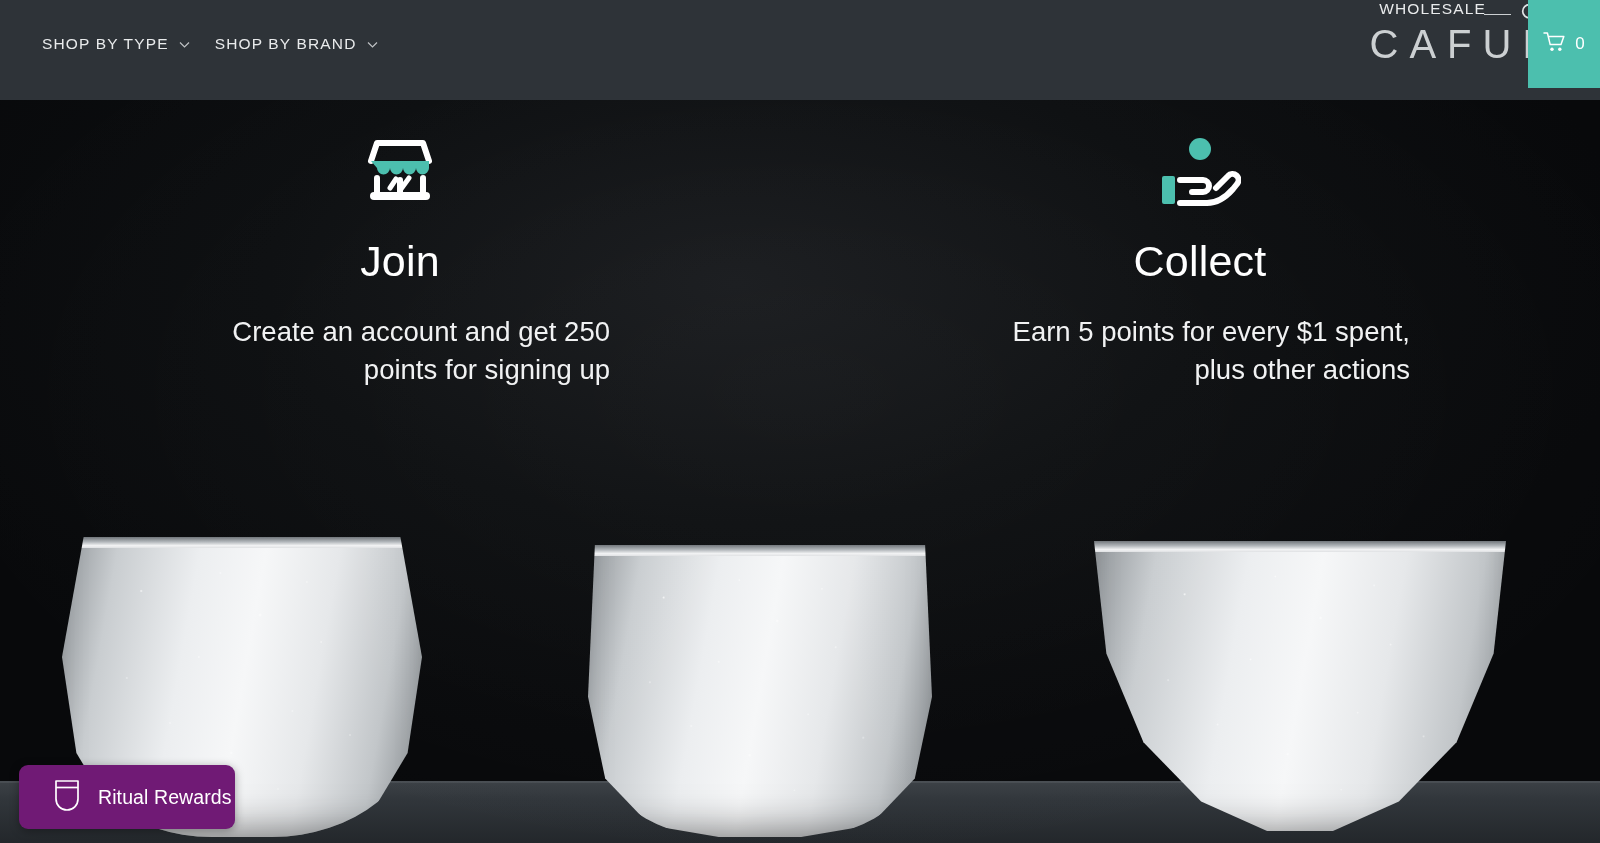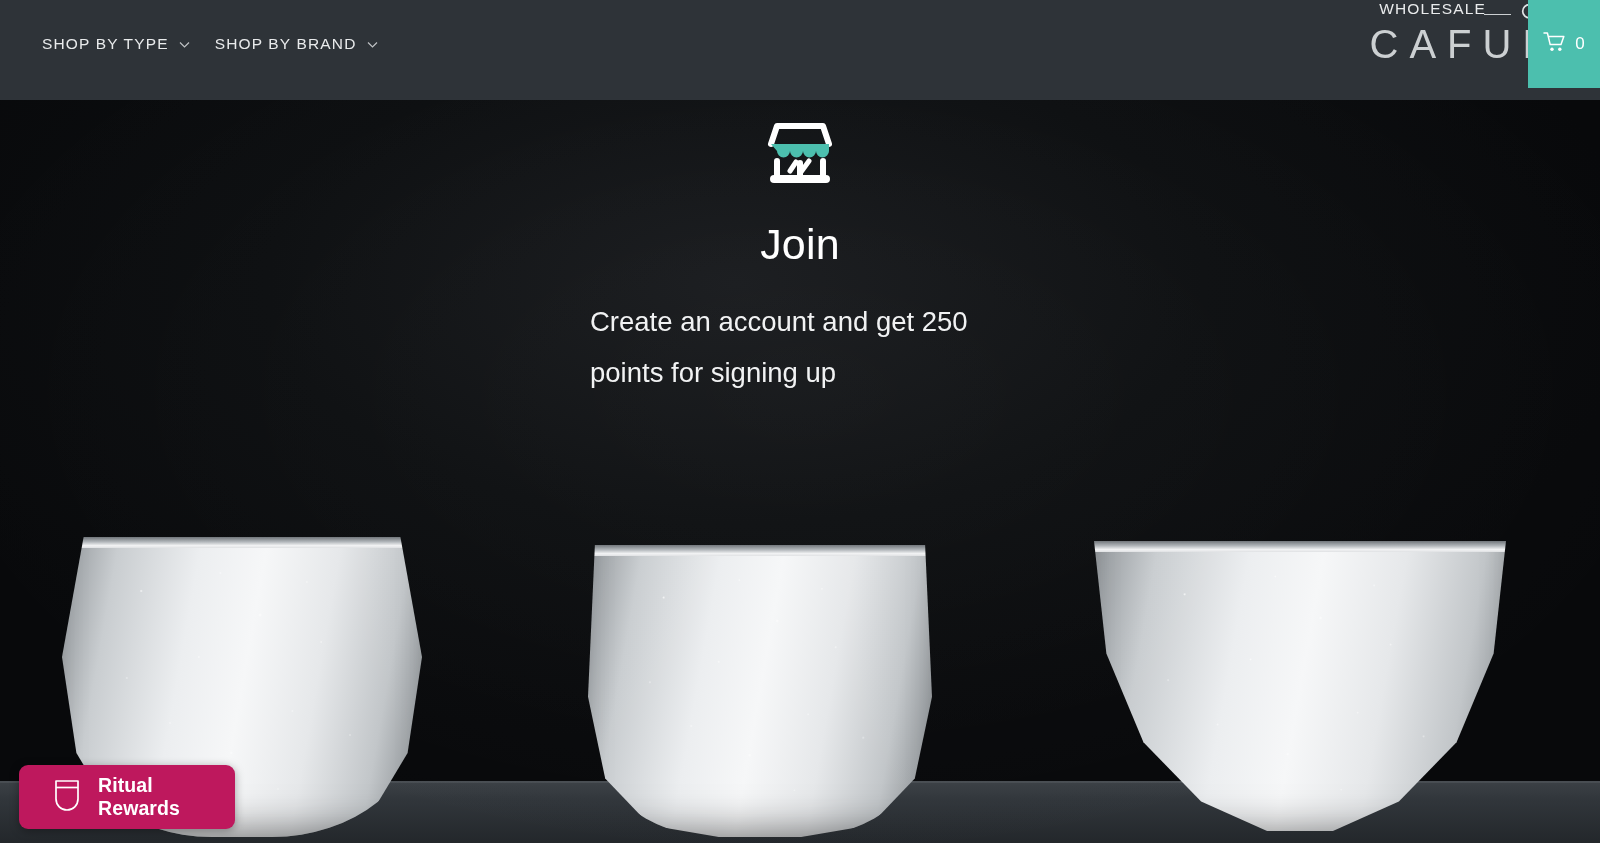--- a/index.html
+++ b/index.html
@@ -146,41 +146,41 @@
     clip-path: polygon(0 0,100% 0,97% 38%,88% 68%,74% 88%,58% 98%,42% 98%,26% 88%,12% 68%,3% 38%); }
 
   
   .cols {
     position:absolute; top:0; left:0; width:1600px; height:755px;
     display:flex; z-index:2;
   }
   .col {
     flex:1; display:flex; flex-direction:column; align-items:center;
     padding-top:113px;
+    margin-top:17px;
   }
   .col-icon { height:80px; display:flex; align-items:center; justify-content:center; }
   .col-title {
     margin-top:30px; color:#ffffff; font-size:43px; font-weight:400;
     letter-spacing:.2px; line-height:1;
   }
   .col-body {
     margin-top:30px; color:#f1f2f3; font-size:27.5px; font-weight:400;
-    line-height:51px; text-align:left; max-width:420px;
+    line-height:38px; text-align:right; max-width:420px;
   }
 
   
   .rewards-btn {
     position:absolute; left:19px; bottom:14px;
     width:216px; height:64px; border-radius:9px;
-    background:#be185d;
+    background:#701a75;
     display:flex; align-items:center; gap:17px;
     padding-left:34px;
     cursor:pointer; z-index:6;
     box-shadow:0 2px 10px rgba(0,0,0,.35);
-    font-weight:bold;
   }
   .rewards-label { color:#ffffff; font-size:19.5px; letter-spacing:.1px; }
 </style>
 </head>
 <body>
 
 <div class="page">
 
   <div class="hero">
     <div class="surface"></div>
@@ -214,20 +214,32 @@
                    a6.5 6.5 0 0 1-6.5 6.5 a6.5 6.5 0 0 1-6.5-6.5 Z" fill="#4cbfae"></path>
           <path d="M16 46 V62 M62 46 V62 M39 48 V62" fill="none" stroke="#fff" stroke-width="6" stroke-linecap="round"></path>
           <rect x="9" y="60" width="60" height="8" rx="4" fill="#fff"></rect>
           <path d="M29 56 L35 47 M40 57 L48 46" stroke="#fff" stroke-width="5" stroke-linecap="round"></path>
         </svg>
       </div>
       <div class="col-title">Join</div>
       <div class="col-body">Create an account and get 250 points for signing up</div>
     </div>
 
+    <div class="col">
+      <div class="col-icon">
+        <svg width="82" height="76" viewBox="0 0 82 76">
+          <circle cx="41" cy="17" r="11" fill="#4cbfae"></circle>
+          <rect x="3" y="44" width="13" height="28" rx="2" fill="#4cbfae"></rect>
+          <path d="M21 48 H44 a6 6 0 0 1 0 12 H33" fill="none" stroke="#fff" stroke-width="6" stroke-linecap="round" stroke-linejoin="round"></path>
+          <path d="M21 71 H48 c10 0 19-6 26-14 l4-5 a6 6 0 0 0-9-8 l-12 12" fill="none" stroke="#fff" stroke-width="6" stroke-linecap="round" stroke-linejoin="round"></path>
+        </svg>
+      </div>
+      <div class="col-title">Collect</div>
+      <div class="col-body">Earn 5 points for every $1 spent, plus other actions</div>
+    </div>
 
   </div>
 
   <div class="announce">
     <span>Automatically earn points with every order placed – plus bonus points for referring friends &amp; other activities – and use those points to claim</span>
     <span class="l2">meaningful savings.</span>
   </div>
 
   <div class="header">
 

